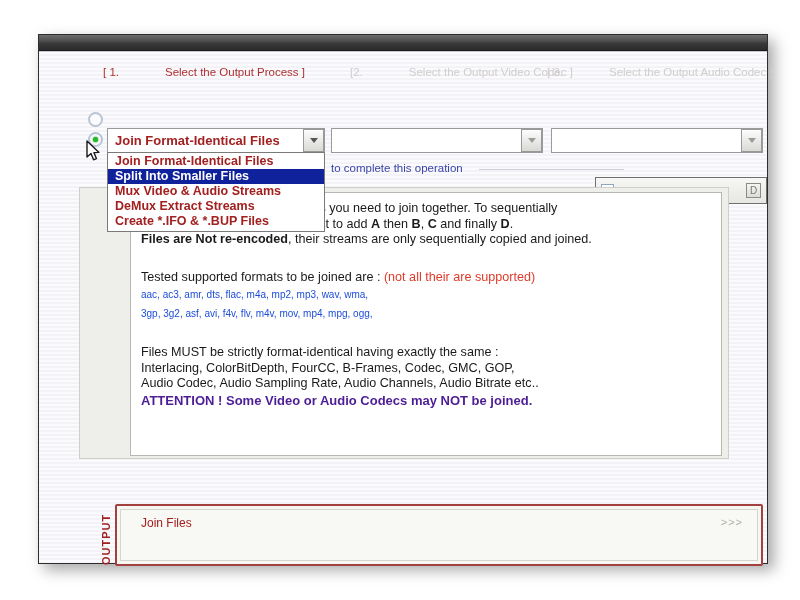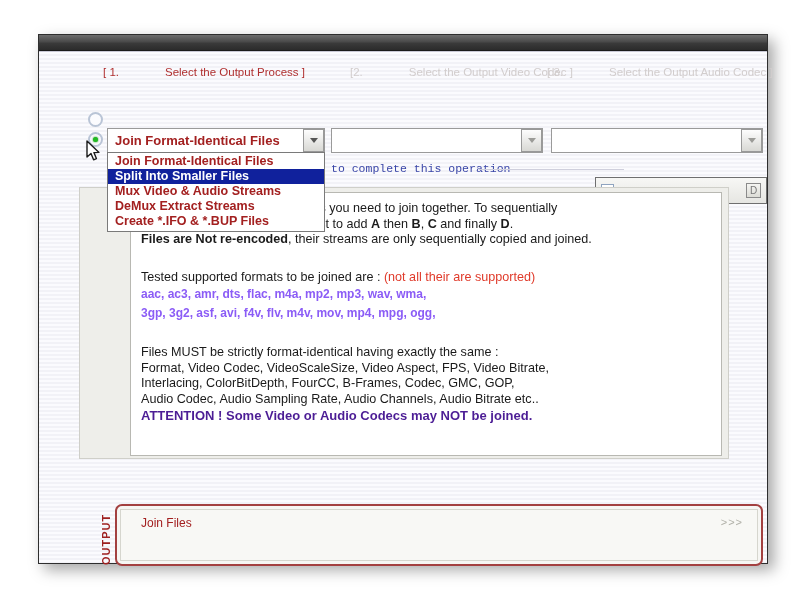--- a/index.html
+++ b/index.html
@@ -152,21 +152,20 @@
   }
 
   
   .infoline {
     position: absolute;
     left: 292px; top: 110px;
     width: 300px;
     font-size: 11.5px;
     color: #3a46a8;
     white-space: nowrap;
-    font-family: Liberation Mono, monospace;
   }
   .infoline .rule {
     position: absolute;
     left: 148px; top: 7px;
     width: 145px;
     border-top: 1px solid #cfcfdc;
   }
 
   
   .dsbox {
@@ -221,23 +220,23 @@
   }
   .desc-line {
     font-size: 12.6px;
     color: #1a1a1a;
     line-height: 15.5px;
     white-space: nowrap;
   }
   .desc-line .b { font-weight: bold; }
   .desc-red { color: #e03a2a; }
   .desc-fmt {
-    font-size: 12px;
-    font-weight: bold;
-    color: #8b5cf6;
+    font-size: 10px;
+    font-weight: normal;
+    color: #1d4ed8;
     line-height: 19px;
     white-space: nowrap;
   }
   .desc-attn {
     font-size: 13px;
     font-weight: bold;
     color: #4c1d95;
     line-height: 17px;
     white-space: nowrap;
   }
@@ -257,21 +256,21 @@
     display: flex;
     align-items: center;
     justify-content: center;
   }
   .dropzone {
     position: absolute;
     left: 76px; top: 452px;
     width: 648px; height: 62px;
     background: #f6f6f3;
     border: 2px solid #a34040;
-    border-radius: 7px;
+    border-radius: 2px;
     padding: 3px;
   }
   .dropzone-inner {
     width: 100%; height: 100%;
     border: 1px solid #d6d6ce;
     background: #f8f8f5;
     position: relative;
   }
   .dz-title {
     position: absolute;
@@ -368,21 +367,20 @@
 
           <div class="desc-line"><span>Tested supported formats to be joined are : </span><span class="desc-red">(not all their are supported)</span></div>
 
           <div class="desc-fmt">aac, ac3, amr, dts, flac, m4a, mp2, mp3, wav, wma,</div>
           <div class="desc-fmt">3gp, 3g2, asf, avi, f4v, flv, m4v, mov, mp4, mpg, ogg,</div>
 
           <div class="spacer"></div>
           <div class="spacer"></div>
 
           <div class="desc-line">Files MUST be strictly format-identical having exactly the same :</div>
-          <div class="desc-line">Format, Video Codec, VideoScaleSize, Video Aspect, FPS, Video Bitrate,</div>
           <div class="desc-line">Interlacing, ColorBitDepth, FourCC, B-Frames, Codec, GMC, GOP,</div>
           <div class="desc-line">Audio Codec, Audio Sampling Rate, Audio Channels, Audio Bitrate etc..</div>
           <div class="desc-attn">ATTENTION ! Some Video or Audio Codecs may NOT be joined.</div>
 
         </div>
       </div>
 
       <div class="dropdown">
         <div class="dd-item">Join Format-Identical Files</div>
         <div class="dd-item sel">Split Into Smaller Files</div>

